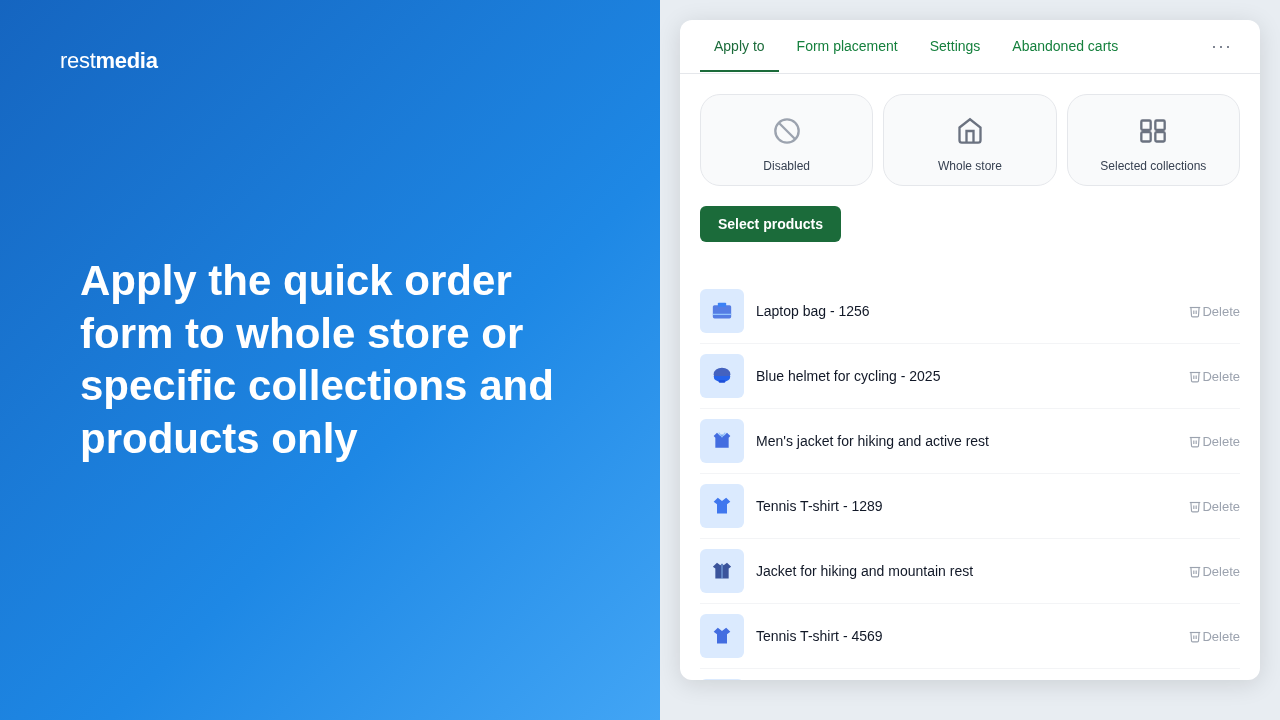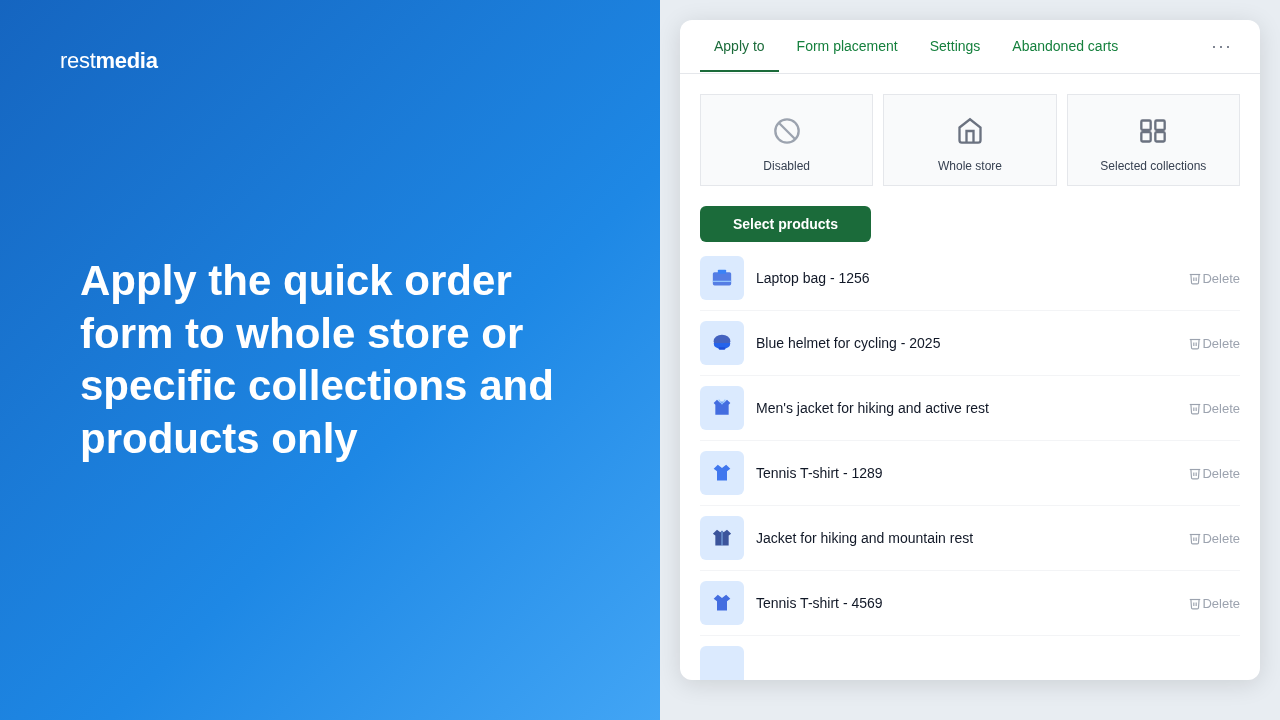--- a/index.html
+++ b/index.html
@@ -106,21 +106,21 @@
 
     .options-grid {
       display: flex;
       gap: 10px;
       margin-bottom: 20px;
     }
 
     .option-card {
       flex: 1;
       border: 1.5px solid #e5e7eb;
-      border-radius: 0;
+      border-radius: 20px;
       padding: 16px 10px 12px;
       display: flex;
       flex-direction: column;
       align-items: center;
       gap: 8px;
       cursor: pointer;
       background: #f9fafb;
     }
     .option-card.selected {
       border-color: #1b6b3a;
@@ -146,25 +146,25 @@
       color: #374151;
       text-align: center;
       font-weight: 500;
     }
 
     .select-products-btn {
       background: #1b6b3a;
       color: white;
       border: none;
       border-radius: 6px;
-      padding: 10px 33px;
+      padding: 10px 18px;
       font-size: 14px;
       font-weight: 600;
       cursor: pointer;
-      margin-bottom: 4px;
+      margin-bottom: 37px;
     }
 
     .product-list {
       display: flex;
       flex-direction: column;
       gap: 0;
     }
 
     .product-row {
       display: flex;

